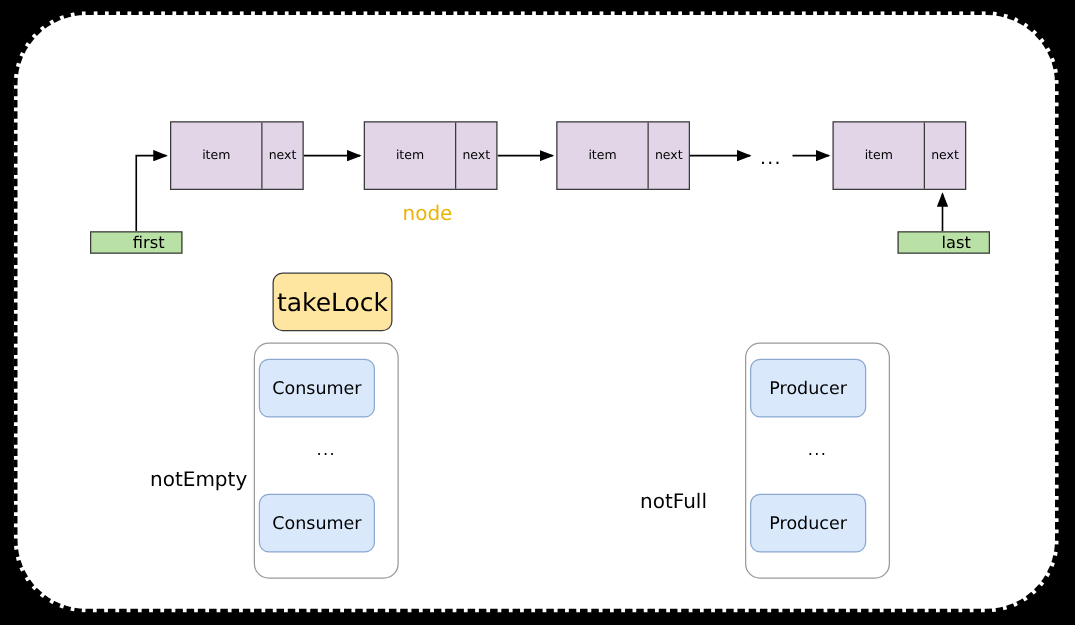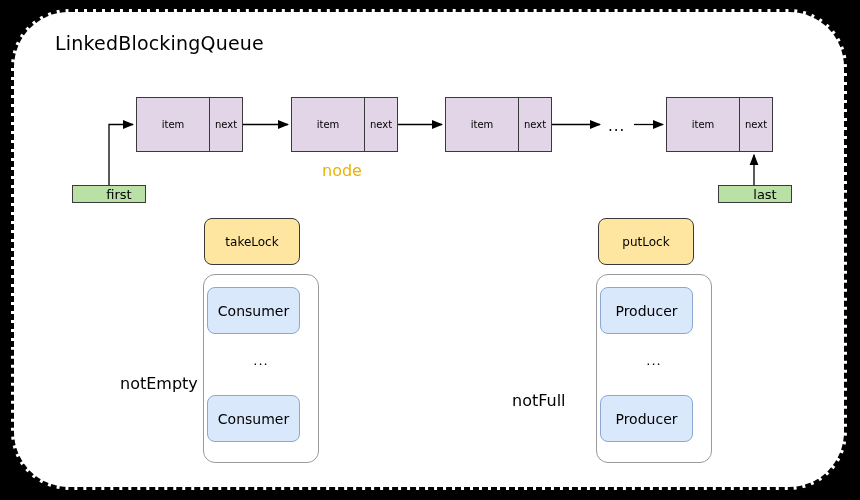--- a/index.html
+++ b/index.html
@@ -114,22 +114,23 @@
     position: absolute;
     width: 96px;
     height: 47px;
     box-sizing: border-box;
     background: #ffe6a0;
     border: 1.6px solid #3a3a3a;
     border-radius: 8px;
     display: flex;
     align-items: center;
     justify-content: center;
-    font-size: 12px;
-    color: #000000;
+    font-size: 20px;
+    color: #000000;
+    margin-left: 14px;
   }
   #lock-take { left: 204px; top: 218px; }
   #lock-put  { left: 598px; top: 218px; }
 
   
   .queue-container {
     position: absolute;
     width: 116px;
     height: 189px;
     box-sizing: border-box;
@@ -190,21 +191,20 @@
   }
 </style>
 </head>
 <body>
 
 <div id="root">
 
   <div class="outer-frame">
   </div>
 
-  <div class="title">LinkedBlockingQueue</div>
 
   <svg class="connectors" viewBox="0 0 860 500" width="860" height="500" xmlns="http://www.w3.org/2000/svg">
     <defs>
       <marker id="arrowhead" markerWidth="9" markerHeight="7" refX="8" refY="3.5" orient="auto">
         <polygon points="0 0, 9 3.5, 0 7" fill="#000000"></polygon>
       </marker>
     </defs>
 
     <path d="M 109 185 L 109 124.5 L 133 124.5" stroke="#000000" stroke-width="1.3" fill="none" marker-end="url(#arrowhead)"></path>
 
@@ -236,21 +236,20 @@
     <div class="cell-next">next</div>
   </div>
 
   <div class="ellipsis-nodes">...</div>
   <div class="node-label">node</div>
 
   <div class="ptr-box" id="ptr-first">first</div>
   <div class="ptr-box" id="ptr-last">last</div>
 
   <div class="lock-box" id="lock-take">takeLock</div>
-  <div class="lock-box" id="lock-put">putLock</div>
 
   <div class="cond-label" id="label-notempty">notEmpty</div>
   <div class="cond-label" id="label-notfull">notFull</div>
 
   <div class="queue-container" id="queue-consumers">
     <div class="waiter-box waiter-top">Consumer</div>
     <div class="queue-ellipsis">...</div>
     <div class="waiter-box waiter-bottom">Consumer</div>
   </div>
 

